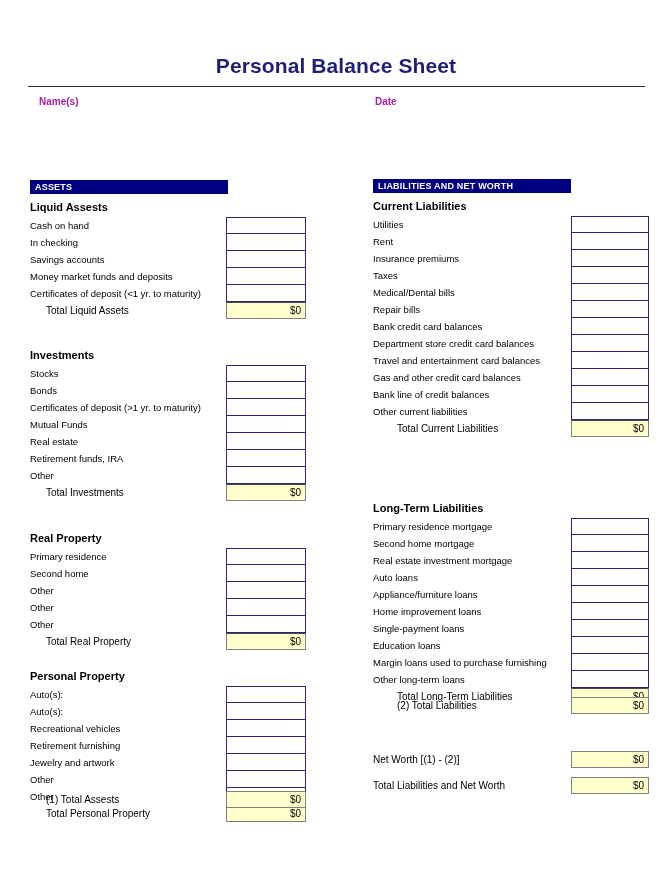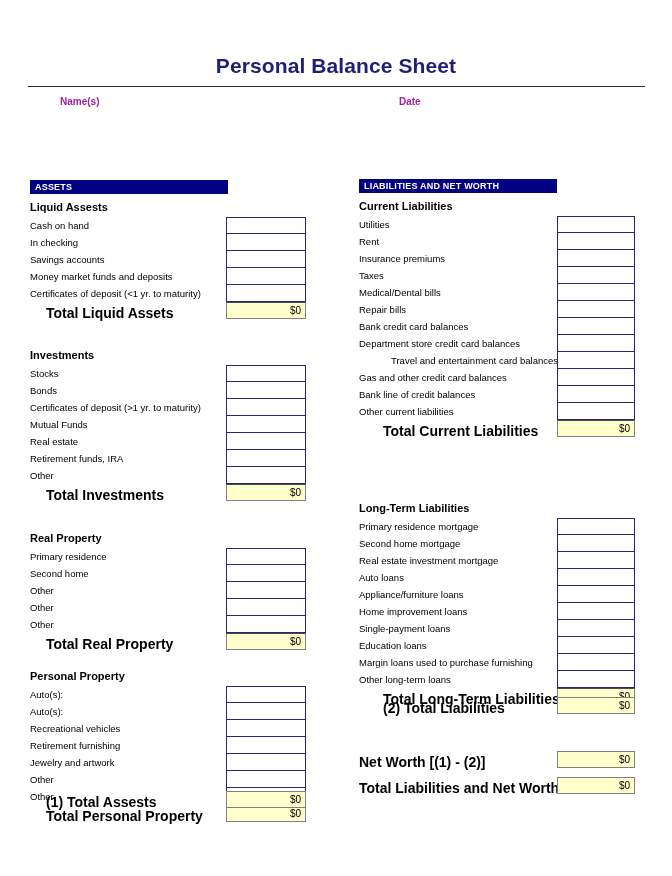--- a/index.html
+++ b/index.html
@@ -35,31 +35,31 @@
     width: 617px;
     height: 1px;
     background: #2b2b2b;
   }
   .field-label {
     position: absolute;
     font-size: 10px;
     font-weight: bold;
     color: #a31fa3;
   }
-  #names-label { left: 60px; top: 96px; }
-  #date-label  { left: 375px; top: 96px; margin-left: 24px; }
+  #names-label { left: 39px; top: 96px; }
+  #date-label  { left: 375px; top: 96px; }
 
   
   .column {
     position: absolute;
     top: 0;
     height: 664px;
   }
   #assets-column      { left: 30px;  width: 300px; }
-  #liabilities-column { left: 359px; width: 300px; }
+  #liabilities-column { left: 373px; width: 300px; }
 
   
   .section-bar {
     position: absolute;
     height: 14px;
     background: #000080;
     color: #ffffff;
     font-size: 9px;
     font-weight: bold;
     line-height: 14px;
@@ -81,22 +81,22 @@
   }
 
   
   .row-label {
     position: absolute;
     font-size: 9.5px;
     white-space: nowrap;
     color: #000000;
   }
   .row-label.total {
-    font-weight: bold;
-    font-size: 14px;
+    font-weight: normal;
+    font-size: 10px;
   }
 
   
   .value-box {
     position: absolute;
     height: 17px;
     box-sizing: border-box;
     border: 1px solid #26267a;
     border-top-width: 0;
     background: #ffffff;
@@ -206,21 +206,21 @@
       <div class="row-label" style="left: 0px; top: 270px;">Taxes</div>
       <div class="value-box" style="left: 198px; top: 267px; width: 78px;"></div>
       <div class="row-label" style="left: 0px; top: 287px;">Medical/Dental bills</div>
       <div class="value-box" style="left: 198px; top: 284px; width: 78px;"></div>
       <div class="row-label" style="left: 0px; top: 304px;">Repair bills</div>
       <div class="value-box" style="left: 198px; top: 301px; width: 78px;"></div>
       <div class="row-label" style="left: 0px; top: 321px;">Bank credit card balances</div>
       <div class="value-box" style="left: 198px; top: 318px; width: 78px;"></div>
       <div class="row-label" style="left: 0px; top: 338px;">Department store credit card balances</div>
       <div class="value-box" style="left: 198px; top: 335px; width: 78px;"></div>
-      <div class="row-label" style="left: 0px; top: 355px; margin-left: 32px;">Travel and entertainment card balances</div>
+      <div class="row-label" style="left: 0px; top: 355px;">Travel and entertainment card balances</div>
       <div class="value-box" style="left: 198px; top: 352px; width: 78px;"></div>
       <div class="row-label" style="left: 0px; top: 372px;">Gas and other credit card balances</div>
       <div class="value-box" style="left: 198px; top: 369px; width: 78px;"></div>
       <div class="row-label" style="left: 0px; top: 389px;">Bank line of credit balances</div>
       <div class="value-box" style="left: 198px; top: 386px; width: 78px;"></div>
       <div class="row-label" style="left: 0px; top: 406px;">Other current liabilities</div>
       <div class="value-box" style="left: 198px; top: 403px; width: 78px;"></div>
       <div class="row-label total" style="left: 24px; top: 423px;">Total Current Liabilities</div>
       <div class="value-box total" style="left: 198px; top: 420px; width: 78px;">$0</div>
       <div class="group-heading" style="left: 0px; top: 502px;">Long-Term Liabilities</div>

